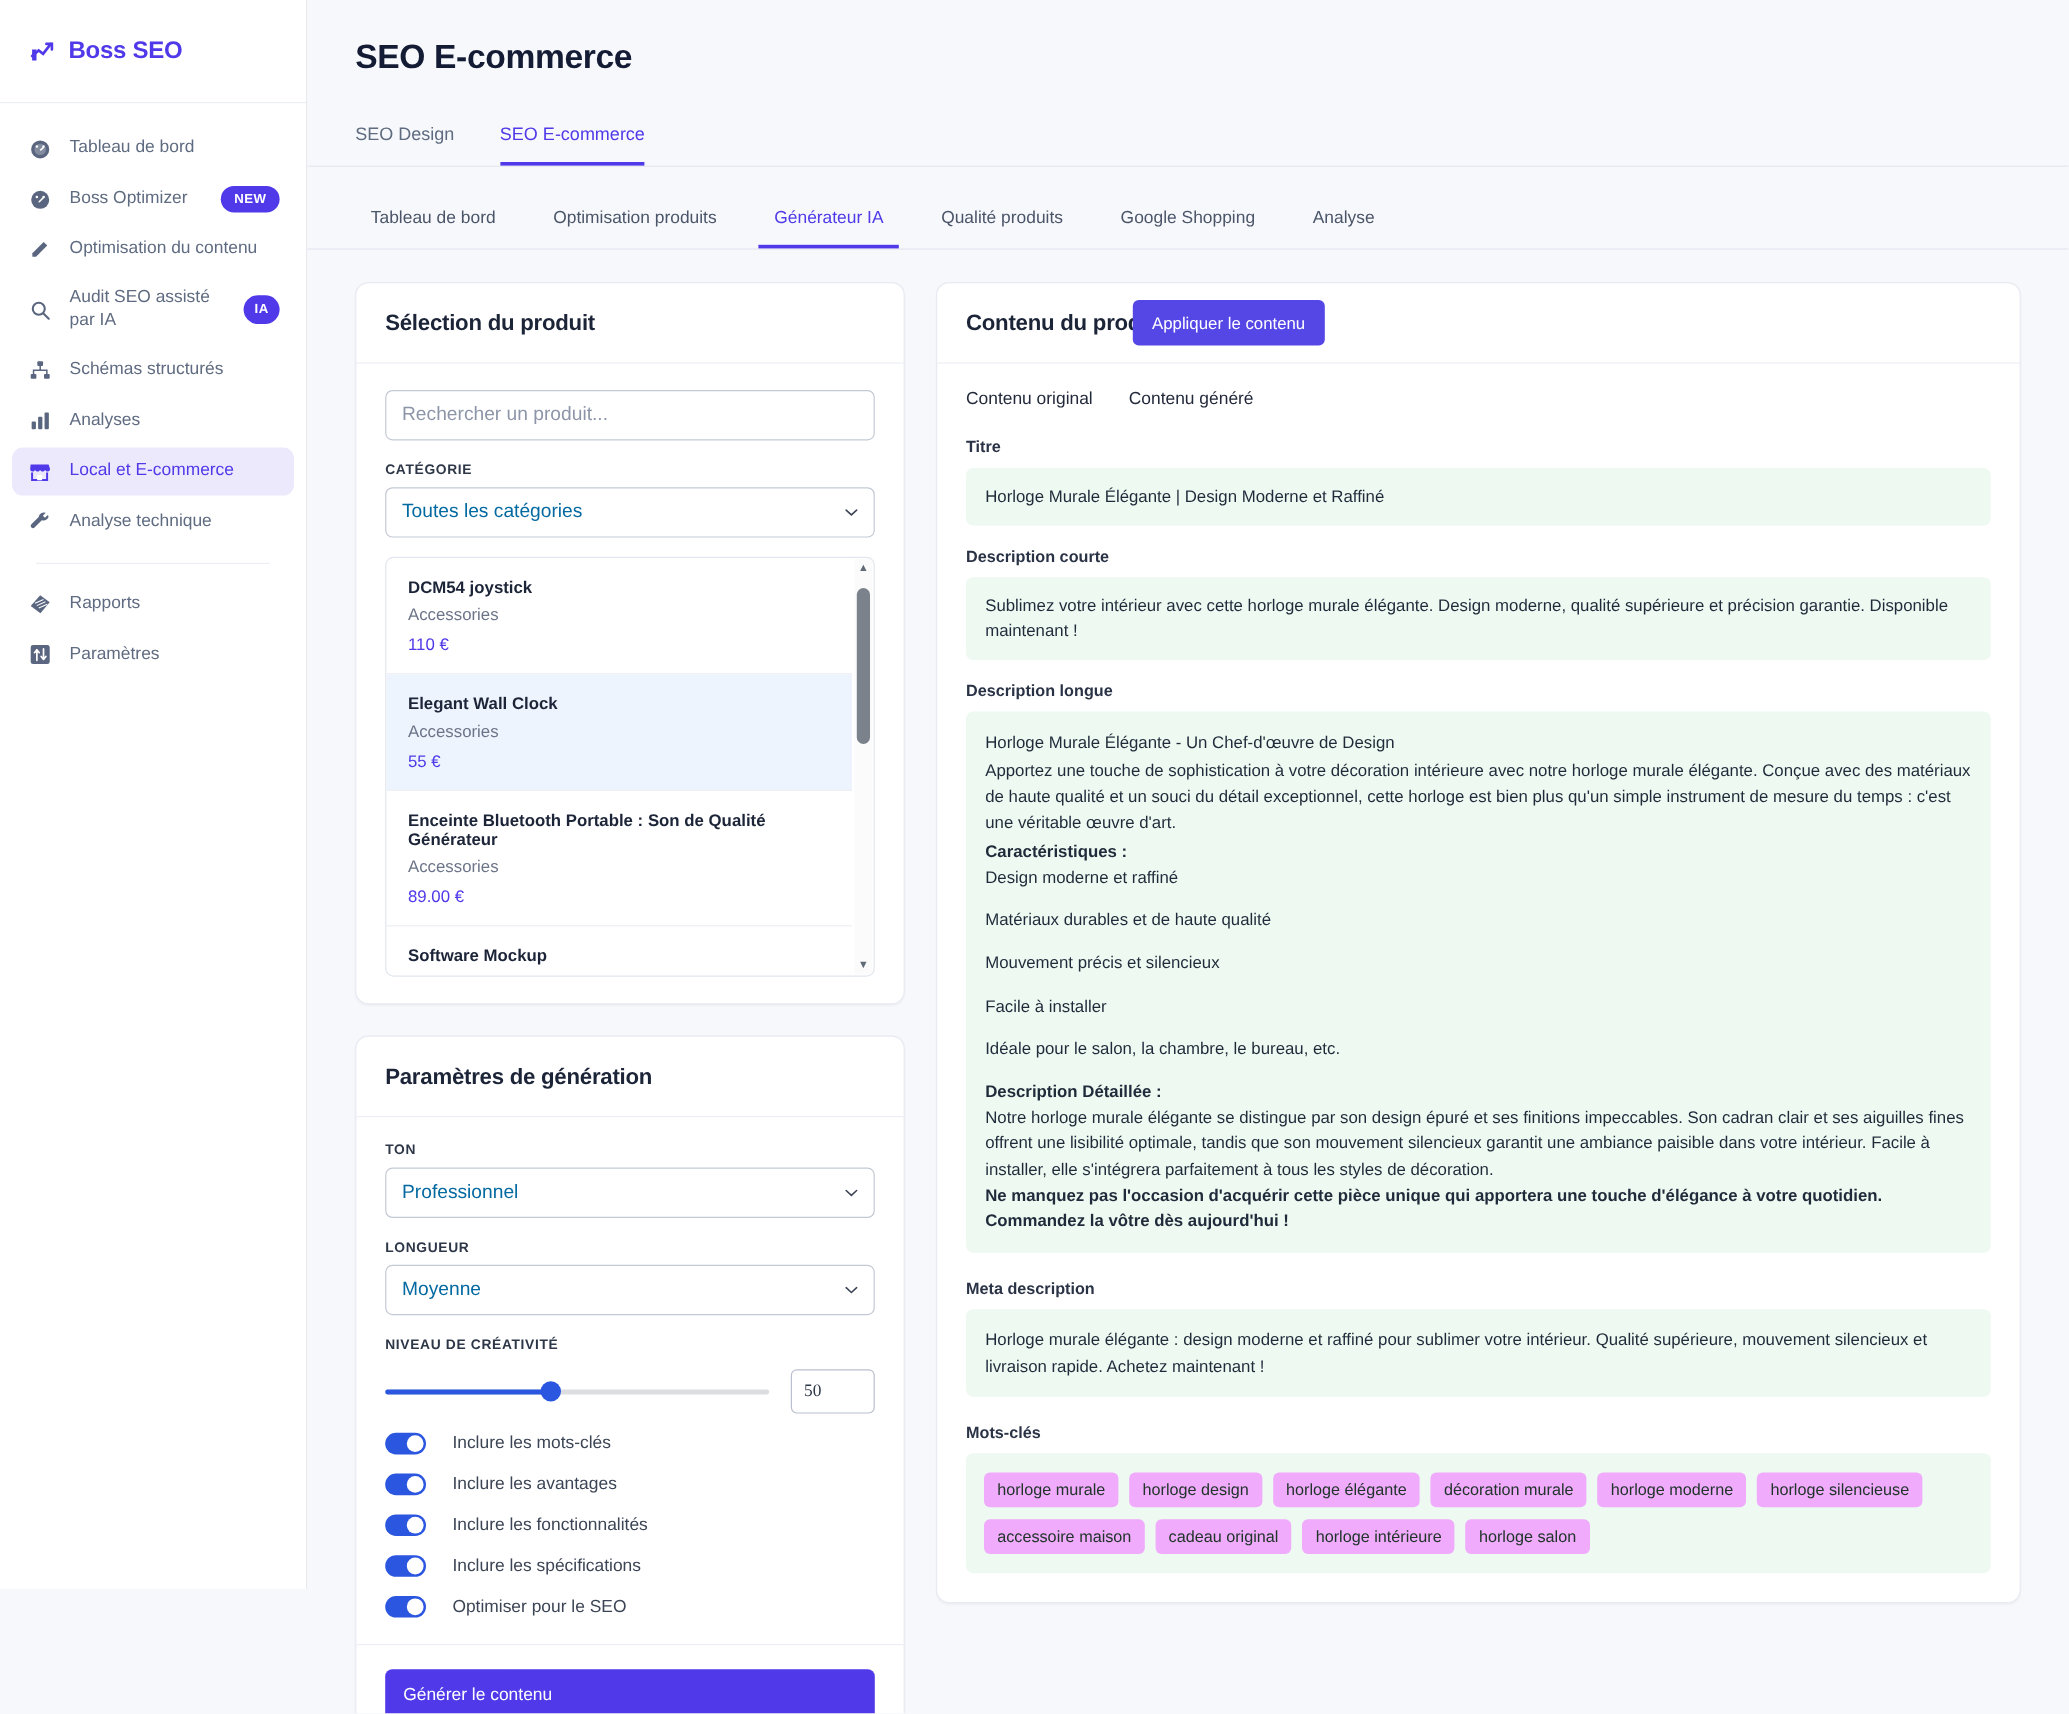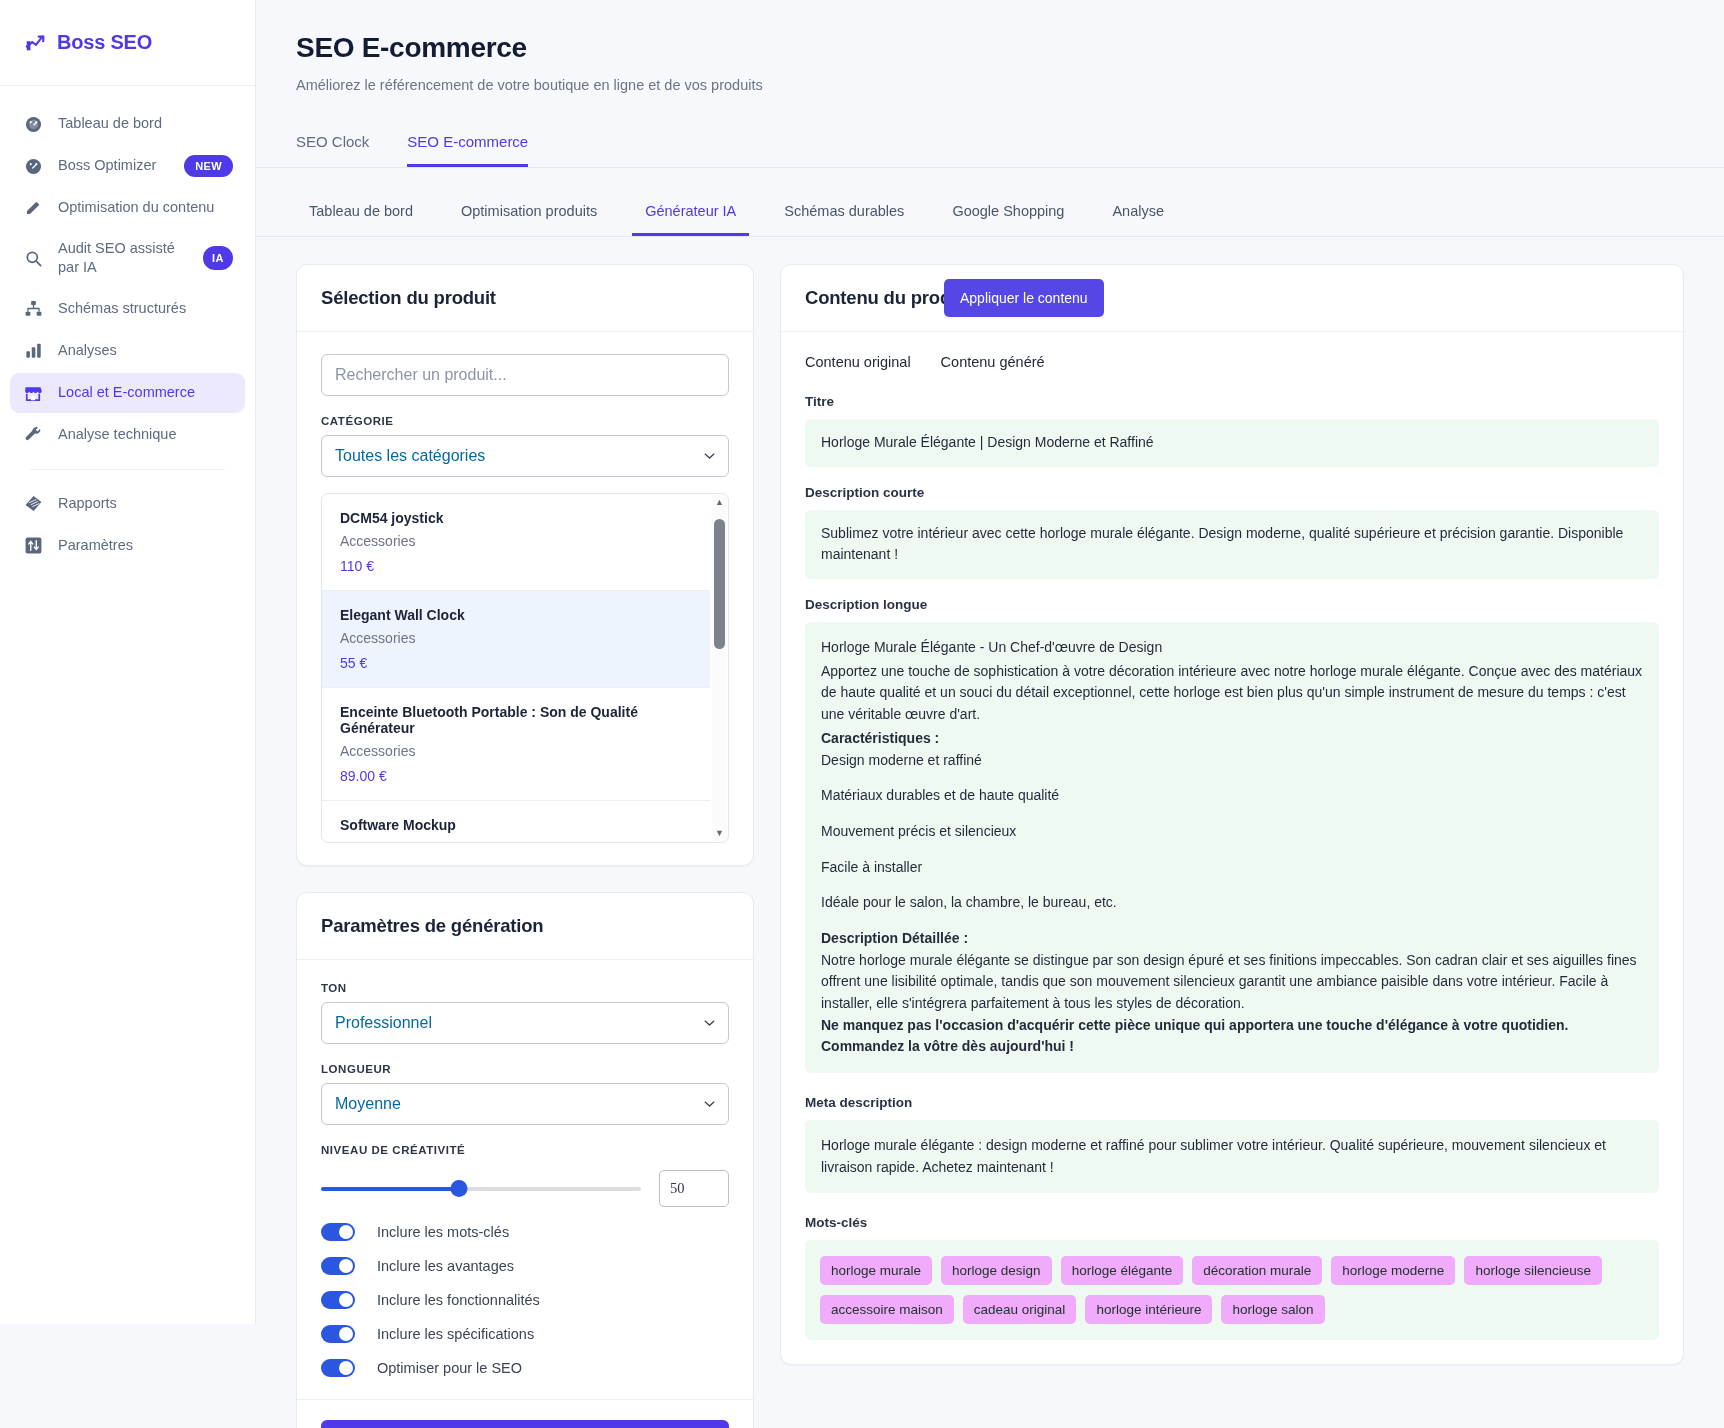--- a/index.html
+++ b/index.html
@@ -293,33 +293,32 @@
       </div>
 
     </nav>
 
   </aside>
 
   <main class="main">
 
     <div class="page-head">
       <h1 class="page-title">SEO E-commerce</h1>
-      <p class="page-sub">Améliorez le référencement de votre boutique en ligne et de vos produits</p>
     </div>
 
     <div class="tabs-top">
-      <div class="tab-top">SEO Clock</div>
+      <div class="tab-top">SEO Design</div>
       <div class="tab-top active">SEO E-commerce</div>
     </div>
 
     <div class="tabs-sub">
       <div class="tab-sub">Tableau de bord</div>
       <div class="tab-sub">Optimisation produits</div>
       <div class="tab-sub active">Générateur IA</div>
-      <div class="tab-sub">Schémas durables</div>
+      <div class="tab-sub">Qualité produits</div>
       <div class="tab-sub">Google Shopping</div>
       <div class="tab-sub">Analyse</div>
     </div>
 
     <div class="content">
 
       <div class="col-left">
 
         <section class="card">
           <div class="card-head">

